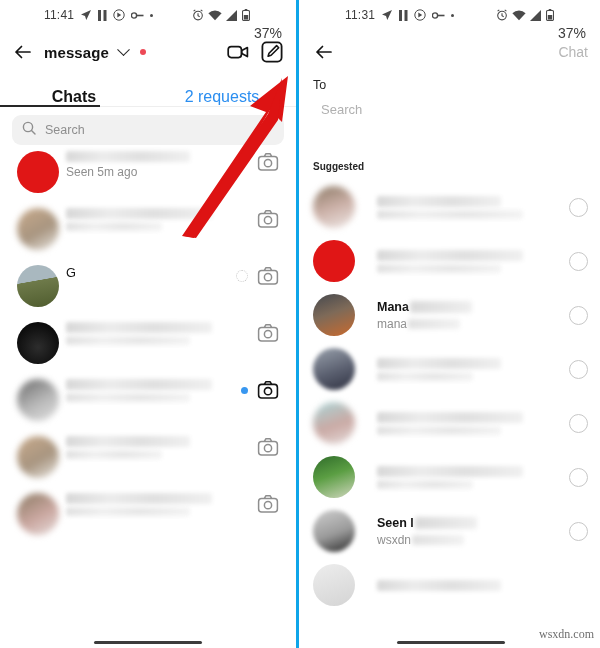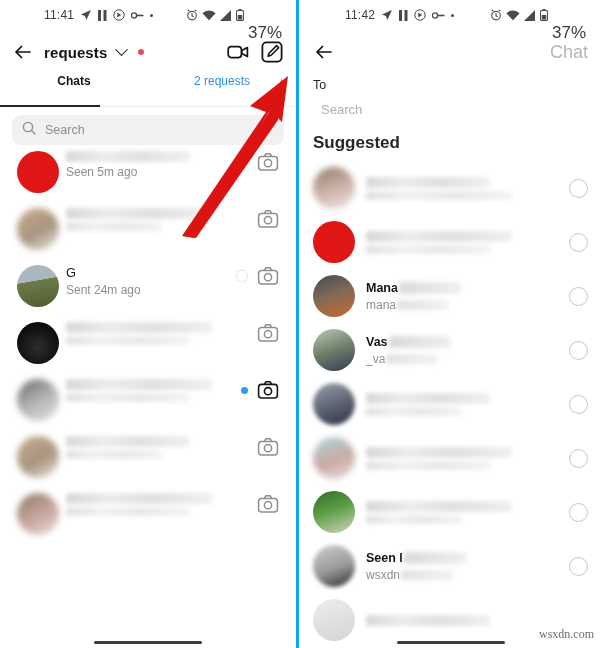--- a/index.html
+++ b/index.html
@@ -17,38 +17,38 @@
   
   .statusbar {
     height: 30px; display: flex; align-items: center;
     padding: 0 14px; color: #4a4a4a; font-size: 11.5px;
   }
   .sb-left { display: flex; align-items: center; gap: 6px; margin-left: 30px; }
   .sb-right { display: flex; align-items: center; gap: 4px; margin-left: auto; font-size: 11.5px; }
   .sb-time { font-size: 12px; color: #3c3c3c; letter-spacing: .2px; }
   .sb-ico { display: inline-flex; align-items: center; }
   .sb-dot { width: 3px; height: 3px; border-radius: 50%; background: #4a4a4a; display: inline-block; }
-  .sb-batt { font-size: 17px; color: #3c3c3c; margin-top: 36px; }
+  .sb-batt { font-size: 14px; color: #3c3c3c; margin-top: 36px; }
 
   
   .app-header {
     height: 44px; display: flex; align-items: center; padding: 0 12px; gap: 10px;
   }
   .back-arrow { width: 22px; height: 22px; flex: 0 0 auto; cursor: pointer; }
   .username { font-size: 15px; font-weight: bold; color: #141414; letter-spacing: .1px; }
   .chev { width: 9px; height: 9px; border-right: 1.6px solid #262626; border-bottom: 1.6px solid #262626;
           transform: rotate(45deg) translate(-2px,-2px); display: inline-block; }
   .reddot { width: 6px; height: 6px; border-radius: 50%; background: #ED4956; display: inline-block; margin-left: 2px; }
   .hdr-spacer { flex: 1; }
   .hdr-icon { width: 24px; height: 24px; cursor: pointer; }
 
   
   .tabs { display: flex; height: 32px; position: relative; }
-  .tab { flex: 1; display: flex; align-items: flex-start; justify-content: center;
-         font-size: 12px; color: #8e8e8e; cursor: pointer; }
+  .tab { flex: 1; display: flex; align-items: flex-end; justify-content: center;
+         font-size: 16px; color: #8e8e8e; cursor: pointer; }
   .tab.active { color: #141414; font-weight: bold; }
   .tab.requests { color: #2b8ef0; }
   .tabs-rule { height: 1px; background: #eeeeee; position: relative; }
   .tab-indicator { position: absolute; left: 0; top: -1px; width: 99.6px; height: 2px; background: #262626; }
 
   
   .search-wrap { padding: 8px 12px 6px 12px; }
   .search-box { background: #f1f1f1; border-radius: 9px; height: 30px;
                 display: flex; align-items: center; padding: 0 10px; gap: 9px; cursor: text; }
   .search-ph { font-size: 12.5px; color: #8e8e8e; }
@@ -80,25 +80,25 @@
   .unread { width: 7px; height: 7px; border-radius: 50%; background: #3897f0; }
   .pending { width: 12px; height: 12px; border-radius: 50%; border: 1.5px dotted #c9c9c9; }
   .cam { width: 22px; height: 22px; cursor: pointer; }
 
   
   .arrow-svg { position: absolute; left: 178px; top: 60px; width: 122px; height: 180px; pointer-events: none; }
 
   
   .nm-header { height: 44px; display: flex; align-items: center; padding: 0 12px; gap: 14px; }
   .nm-title { font-size: 15px; font-weight: bold; color: #141414; }
-  .nm-chat { margin-left: auto; font-size: 18px; color: #b6b6b6; cursor: pointer; }
+  .nm-chat { margin-left: auto; font-size: 14px; color: #b6b6b6; cursor: pointer; }
   .to-row { padding: 4px 12px 2px 12px; font-size: 12.5px; color: #262626; }
   .to-search { padding: 8px 12px 12px 20px; font-size: 13px; color: #b0b0b0; cursor: text; }
-  .sugg-label { padding: 4px 12px 8px 12px; font-size: 17px; font-weight: bold; color: #262626; }
-  .sg-row { height: 54px; display: flex; align-items: center; padding: 0 12px; gap: 11px; cursor: pointer; }
+  .sugg-label { padding: 4px 12px 8px 12px; font-size: 10px; font-weight: bold; color: #262626; margin-top: 28px; }
+  .sg-row { height: 54px; display: flex; align-items: center; padding: 0 12px; gap: 22px; cursor: pointer; }
   .sg-texts { flex: 1; min-width: 0; display: flex; flex-direction: column; gap: 3px; }
   .sel-circle { width: 19px; height: 19px; border-radius: 50%; border: 1.3px solid #c7c7c7; flex: 0 0 auto; }
   .sg-av1 { background: linear-gradient(160deg,#8c7a66,#cbb0a7 50%,#efe7e5); }
   .sg-av2 { background: #E01616; }
   .sg-av3 { background: linear-gradient(160deg,#45484e,#7e6a58 45%,#c96a2e); }
   .sg-av4 { background: linear-gradient(160deg,#b9cbb6,#6f7f6a 50%,#2f3b55); }
   .sg-av5 { background: linear-gradient(160deg,#9aa2ad,#5b6070 55%,#2f3242); }
   .sg-av6 { background: linear-gradient(160deg,#a9d6d8,#caa9a4 55%,#e6dddc); }
   .sg-av7 { background: linear-gradient(160deg,#2f6b2a,#5b9e43 45%,#cfd6bd); }
   .sg-av8 { background: linear-gradient(160deg,#cfcfcf,#9a9a9a 55%,#2a2a2a); }
@@ -183,21 +183,21 @@
         <span class="sb-batt">37%</span>
       </div>
     </div>
 
     <div class="app-header">
       <span class="back-arrow">
         <svg width="22" height="22" viewBox="0 0 22 22">
             <path d="M18 11H4M9.5 5.5 4 11l5.5 5.5" stroke="#141414" stroke-width="1.7" fill="none" stroke-linecap="round" stroke-linejoin="round"></path>
           </svg>
       </span>
-      <span class="username">requests</span>
+      <span class="username">message</span>
       <span class="chev"></span>
       <span class="reddot"></span>
       <span class="hdr-spacer"></span>
       <span class="hdr-icon">
         <svg width="24" height="24" viewBox="0 0 24 24">
             <rect x="2.2" y="6.6" width="13.2" height="11" rx="3" fill="none" stroke="#141414" stroke-width="1.7"></rect>
             <path d="M15.8 10.6 21.4 7.6v9l-5.6-3z" fill="none" stroke="#141414" stroke-width="1.7" stroke-linejoin="round"></path>
           </svg>
       </span>
       <span class="hdr-icon">
@@ -265,21 +265,20 @@
                 <path d="M7.4 5.4 8.8 2.8h4.4l1.4 2.6" fill="none" stroke="#8e8e8e" stroke-width="1.5" stroke-linejoin="round"></path>
               </svg>
           </span>
         </div>
       </div>
 
       <div class="chat-row">
         <div class="avatar av-g"></div>
         <div class="row-texts">
           <div class="row-name">G</div>
-          <div class="row-sub">Sent 24m ago</div>
         </div>
         <div class="row-right">
           <span class="pending"></span>
           <span class="cam">
             <svg width="22" height="22" viewBox="0 0 22 22">
                 <rect x="1.6" y="5.4" width="18.8" height="13.6" rx="3" fill="none" stroke="#8e8e8e" stroke-width="1.5"></rect>
                 <circle cx="11" cy="12.2" r="3.6" fill="none" stroke="#8e8e8e" stroke-width="1.5"></circle>
                 <path d="M7.4 5.4 8.8 2.8h4.4l1.4 2.6" fill="none" stroke="#8e8e8e" stroke-width="1.5" stroke-linejoin="round"></path>
               </svg>
           </span>
@@ -364,21 +363,21 @@
 
     <div class="navbar">
       <div class="nav-pill"></div>
     </div>
   </div>
 
   <div class="panel panel-right">
 
     <div class="statusbar">
       <div class="sb-left">
-        <span class="sb-time">11:42</span>
+        <span class="sb-time">11:31</span>
         <span class="sb-ico">
           <svg width="12" height="12" viewBox="0 0 12 12">
               <path d="M11 1 1 5.6l4 1.3 1.3 4z" fill="#4a4a4a"></path>
             </svg>
         </span>
         <span class="sb-ico">
           <svg width="9" height="11" viewBox="0 0 9 11">
               <rect x="0" y="0" width="3" height="11" fill="#4a4a4a"></rect>
               <rect x="5.5" y="0" width="3" height="11" fill="#4a4a4a"></rect>
             </svg>
@@ -468,34 +467,20 @@
             <span class="bl"></span>
           </div>
           <div class="mixuser">
             <span class="txt">mana</span>
             <span class="bl"></span>
           </div>
         </div>
         <div class="sel-circle"></div>
       </div>
 
-      <div class="sg-row">
-        <div class="avatar sg-av4"></div>
-        <div class="sg-texts">
-          <div class="mixname">
-            <span class="txt">Vas</span>
-            <span class="bl"></span>
-          </div>
-          <div class="mixuser">
-            <span class="txt">_va</span>
-            <span class="bl"></span>
-          </div>
-        </div>
-        <div class="sel-circle"></div>
-      </div>
 
       <div class="sg-row">
         <div class="avatar sg-av5" style="filter:blur(2px)"></div>
         <div class="sg-texts">
           <div class="blurbar w2"></div>
           <div class="blurbar sub w1"></div>
         </div>
         <div class="sel-circle"></div>
       </div>
 

